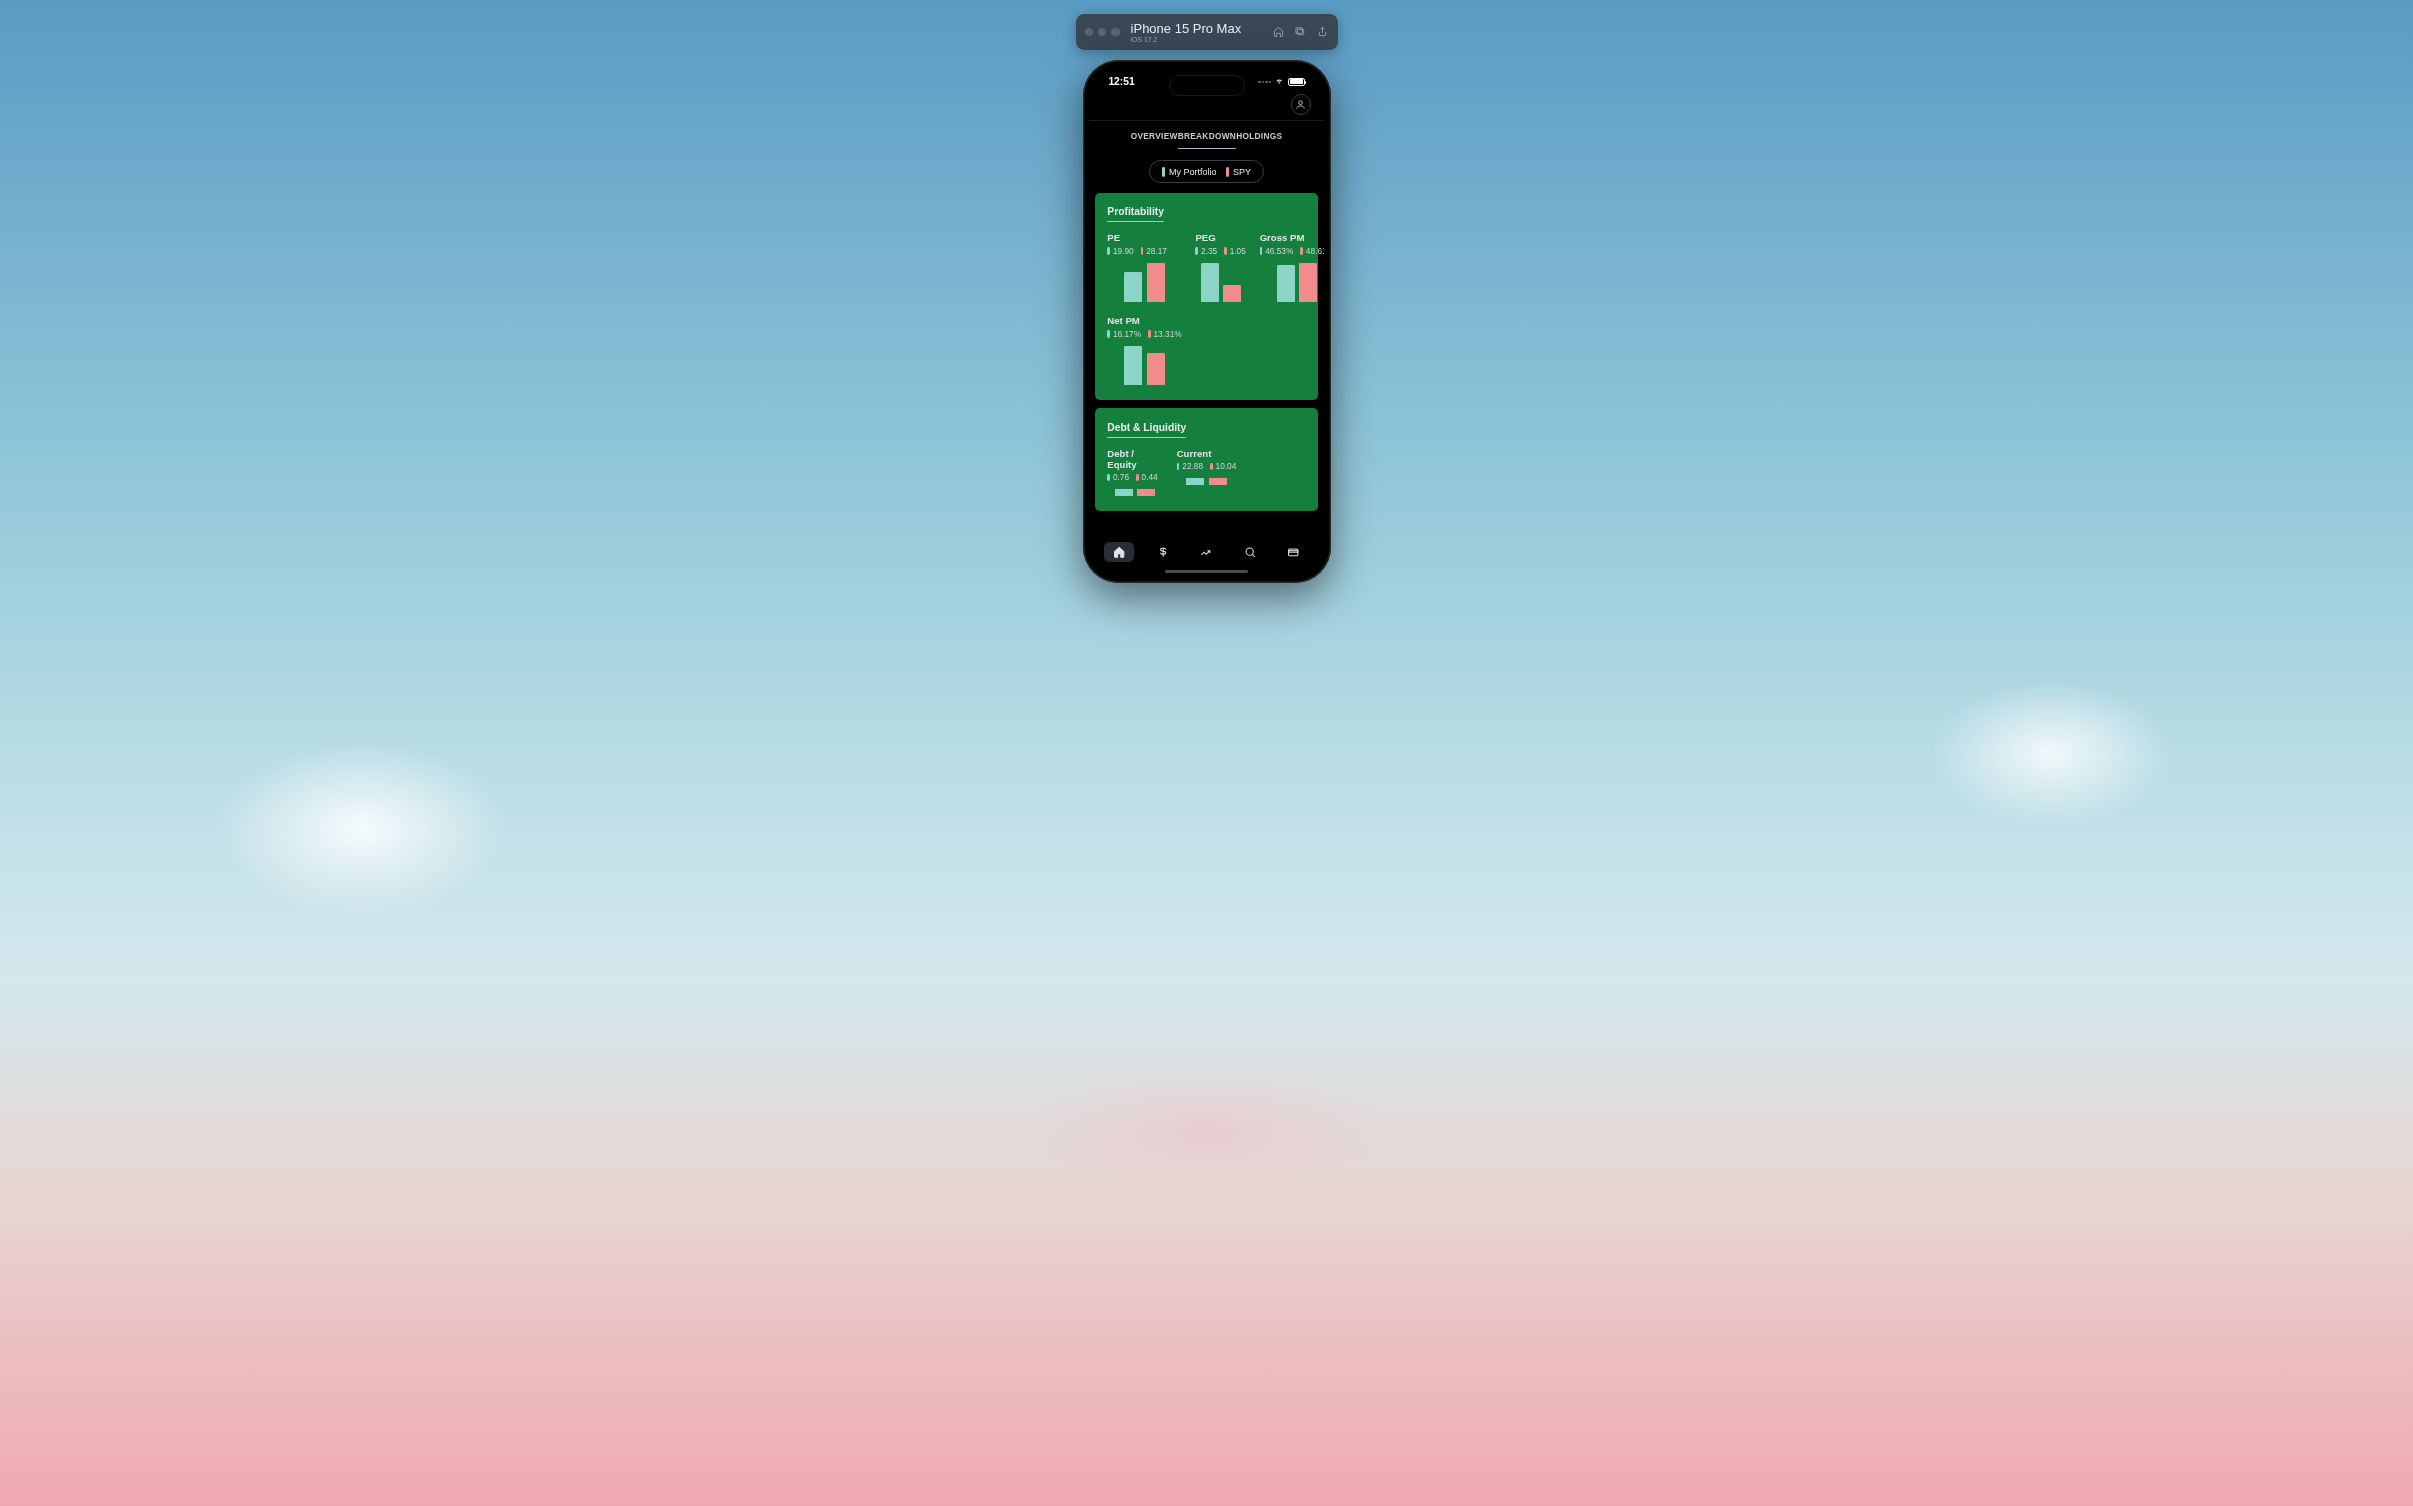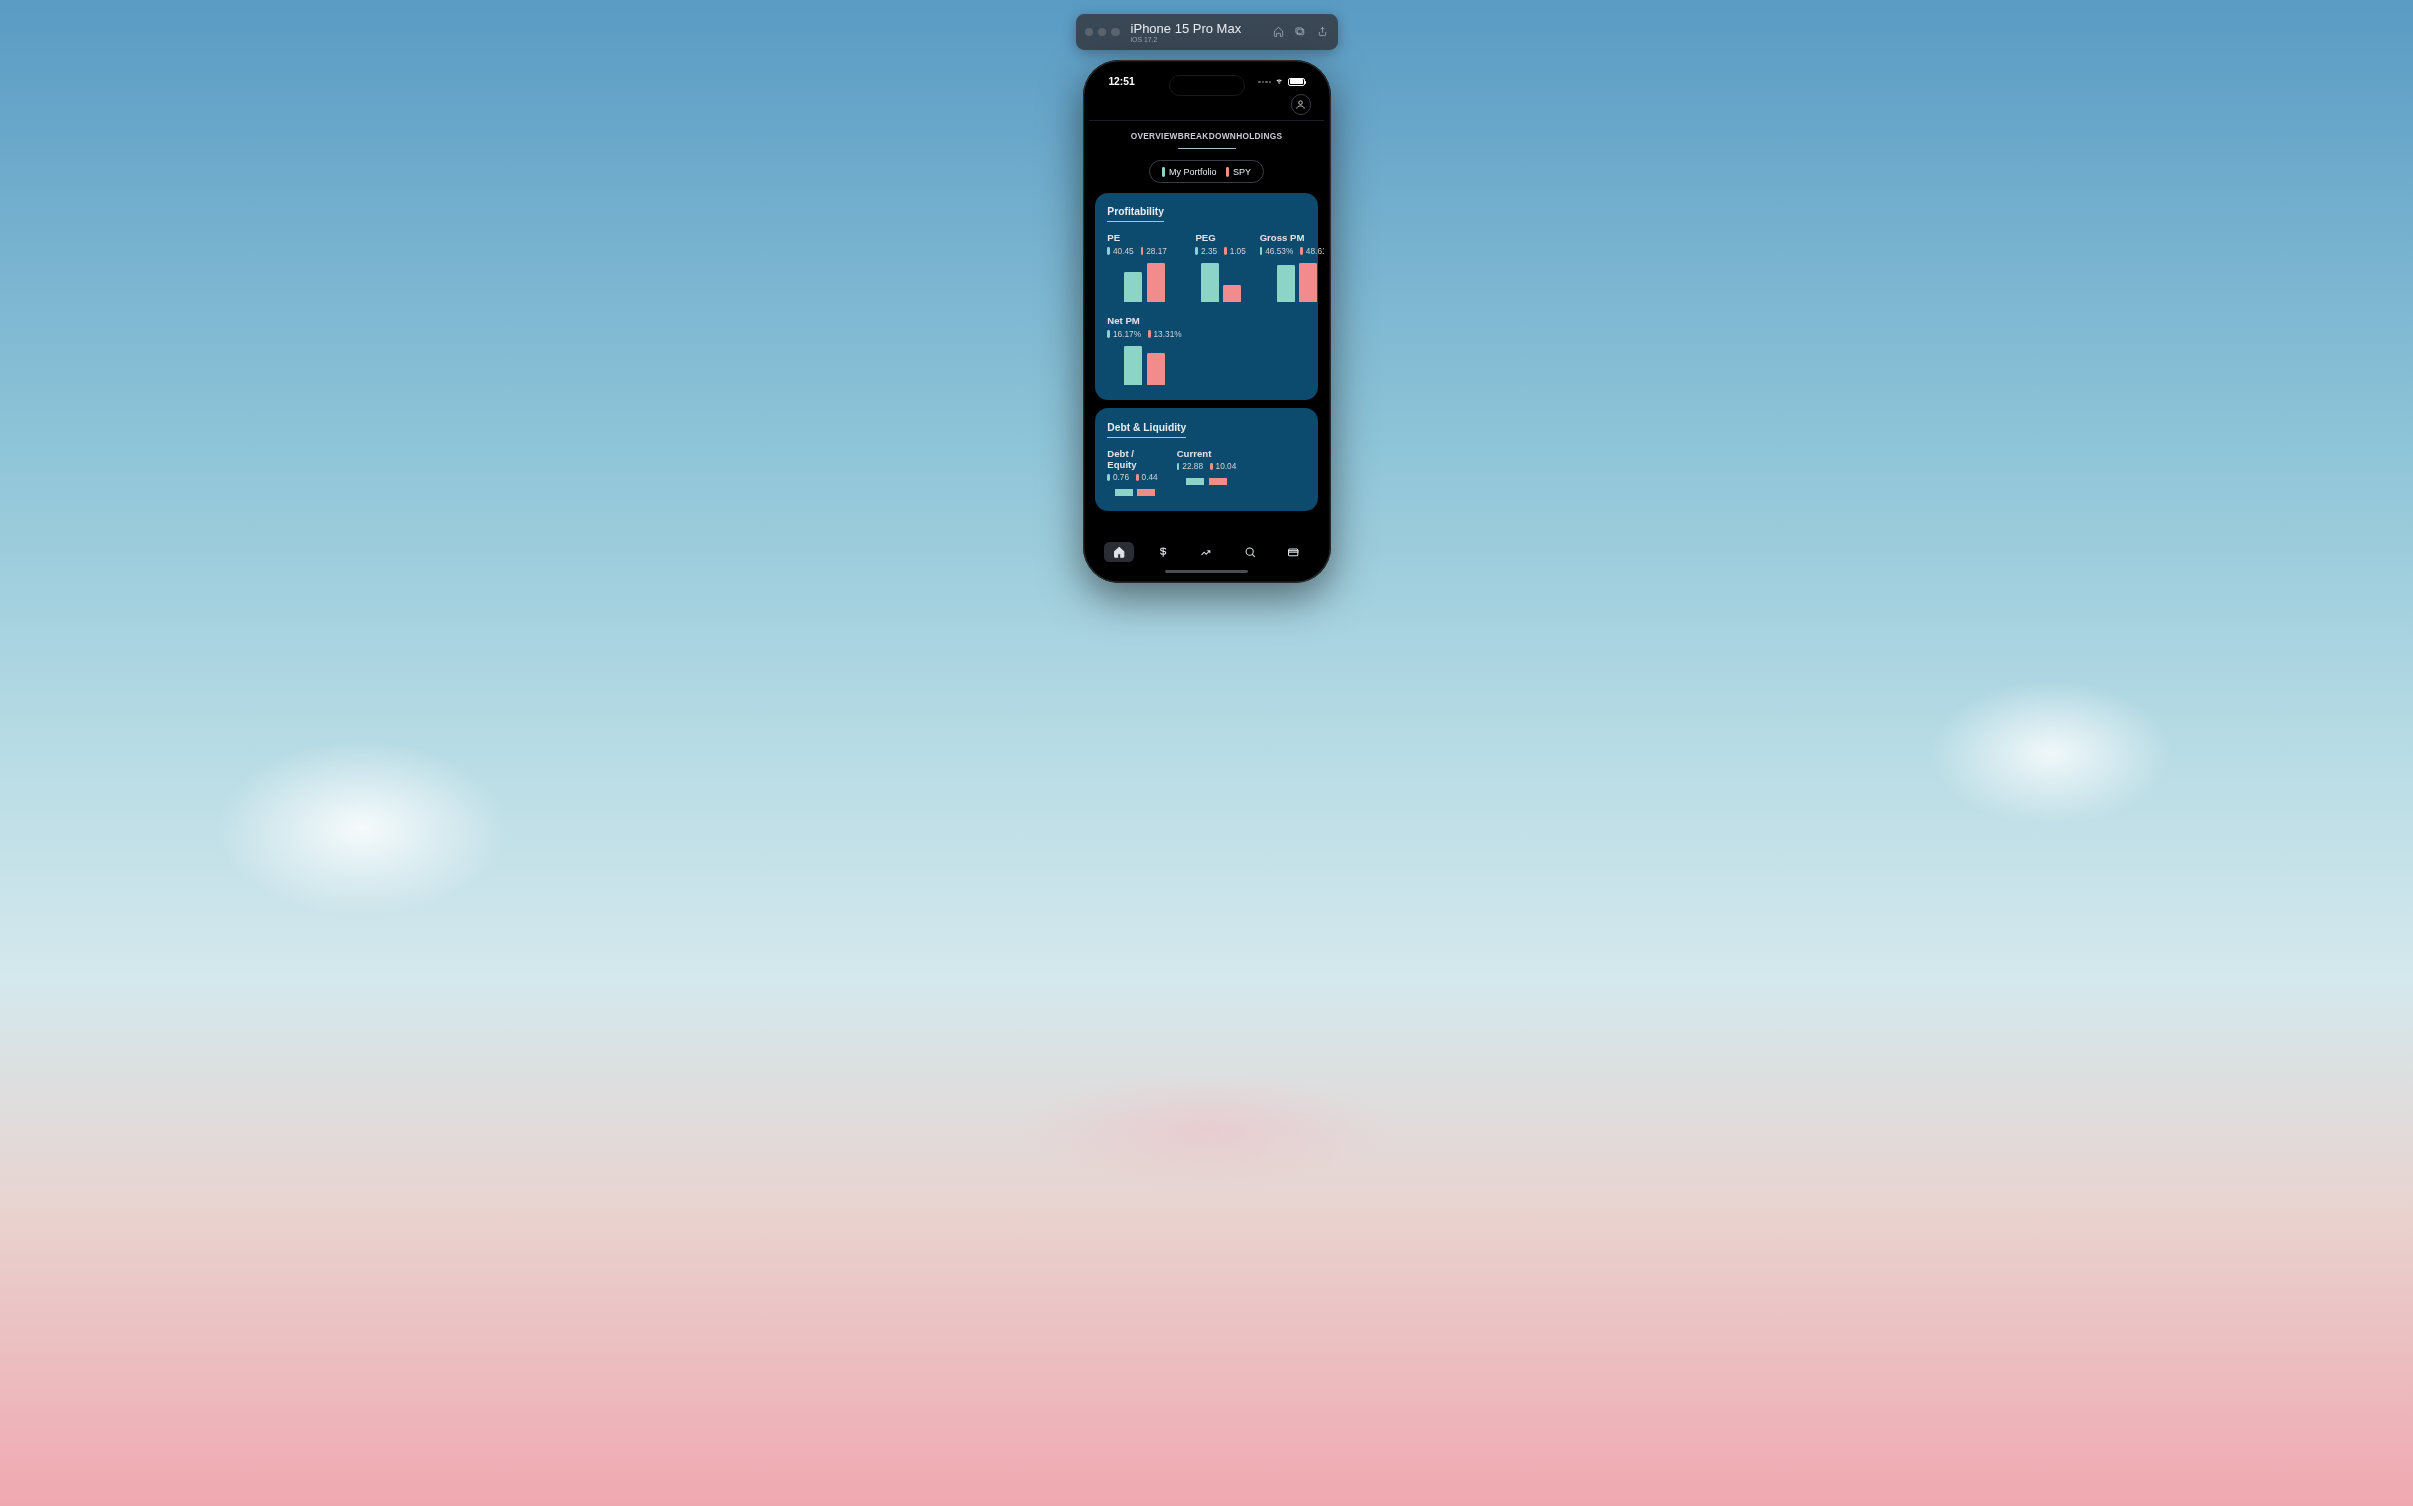--- a/index.html
+++ b/index.html
@@ -122,22 +122,22 @@
 }
 .legend-item { display: flex; align-items: center; gap: 4.1px; }
 .legend-tick { width: 2.8px; height: 9.6px; border-radius: 1.4px; }
 .tick-teal { background: #8bd4c7; }
 .tick-coral { background: #f28b8b; }
 .legend-label { color: #e8ecf0; font-size: 9px; font-weight: 500; }
 
 .content { flex: 1; overflow-y: auto; padding: 0 5.5px; }
 .content::-webkit-scrollbar { width: 0; }
 .card {
-  background: #0c4a6e;
-  border-radius: 13px;
+  background: #15803d;
+  border-radius: 5px;
   padding: 12.4px 12.4px 15px;
   margin-bottom: 8.3px;
 }
 .card-title {
   color: #e8ecf0;
   font-size: 10.3px;
   font-weight: 600;
   display: inline-block;
   padding-bottom: 4.1px;
   border-bottom: 1.4px solid #8bd4c7;
@@ -256,21 +256,21 @@
 
       <div class="card">
         <div class="card-title">Profitability</div>
         <div class="metrics-grid">
 
           <div class="metric">
             <div class="metric-name">PE</div>
             <div class="metric-values">
               <div class="mv">
                   <span class="mv-tick tick-teal"></span>
-                  <span>40.45</span>
+                  <span>19.90</span>
                 </div>
               <div class="mv">
                   <span class="mv-tick tick-coral"></span>
                   <span>28.17</span>
                 </div>
             </div>
             <div class="bars">
               <div class="bar tick-teal" style="height:30px"></div>
               <div class="bar tick-coral" style="height:39px"></div>
             </div>

